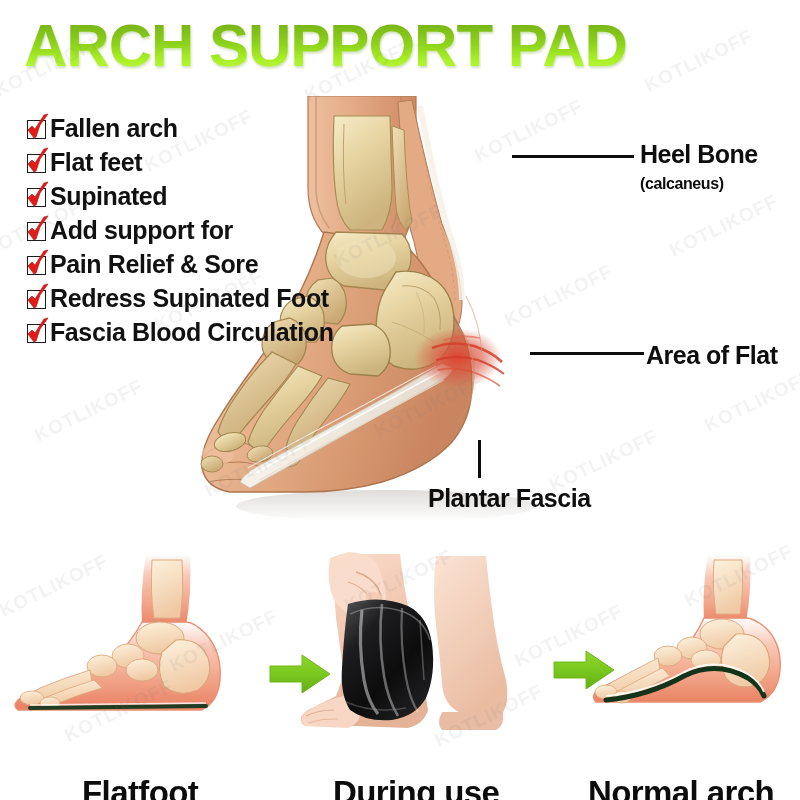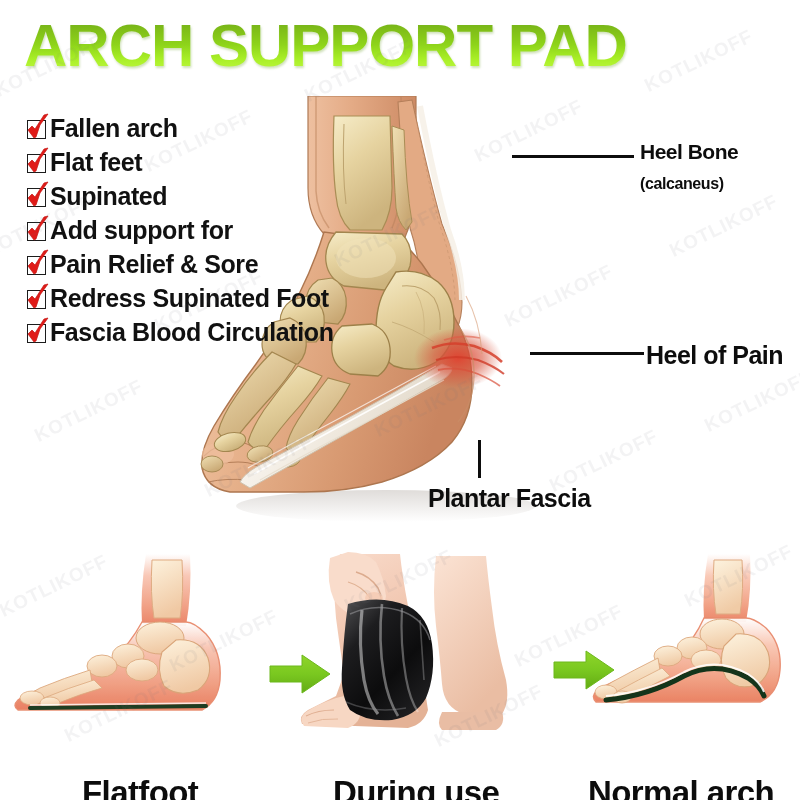--- a/index.html
+++ b/index.html
@@ -35,21 +35,21 @@
   .cbox svg{position:absolute;left:-3px;top:-5px;}
   .check-label{font-size:25px;font-weight:700;color:#111;
                letter-spacing:-0.4px;line-height:1;white-space:nowrap;}
 
   
   .anat{position:absolute;left:196px;top:96px;width:420px;height:450px;z-index:3;}
   .anat svg{display:block;}
 
   
   .ann{position:absolute;z-index:5;font-weight:700;color:#0d0d0d;white-space:nowrap;}
-  .ann-heel{left:640px;top:140px;font-size:21px;letter-spacing:-0.5px;}
+  .ann-heel{left:640px;top:140px;font-size:25px;letter-spacing:-0.5px;}
   .ann-heel-sub{left:640px;top:175px;font-size:16px;letter-spacing:-0.4px;}
   .ann-pain{left:646px;top:341px;font-size:25px;letter-spacing:-0.5px;}
   .ann-fascia{left:428px;top:484px;font-size:25px;letter-spacing:-0.5px;}
   .lead{position:absolute;background:#0d0d0d;z-index:5;}
   .lead-heel{left:512px;top:155px;width:122px;height:2.6px;}
   .lead-pain{left:530px;top:352px;width:114px;height:2.6px;}
   .lead-fascia{left:478px;top:440px;width:2.6px;height:38px;}
 
   
   .bottom{position:absolute;left:0;top:552px;width:800px;height:248px;
@@ -266,21 +266,21 @@
       <path d="M262 230 Q278 250 278 278 Q278 306 262 326" fill="none" stroke="#c98d66" stroke-width="1.3" opacity="0.7"></path>
       <path d="M270 200 Q284 226 286 258" fill="none" stroke="#d59a72" stroke-width="1.1" opacity="0.6"></path>
     </svg>
   </div>
 
   <div class="lead lead-heel"></div>
   <div class="ann ann-heel">Heel Bone</div>
   <div class="ann ann-heel-sub">(calcaneus)</div>
 
   <div class="lead lead-pain"></div>
-  <div class="ann ann-pain">Heel of Pain</div>
+  <div class="ann ann-pain">Area of Flat</div>
 
   <div class="lead lead-fascia"></div>
   <div class="ann ann-fascia">Plantar Fascia</div>
 
   <div class="bottom">
 
     <div class="panel p1">
       <svg width="250" height="190" viewBox="0 0 250 190">
         <defs>
           <linearGradient id="xs1" x1="0" y1="0" x2="0" y2="1">

